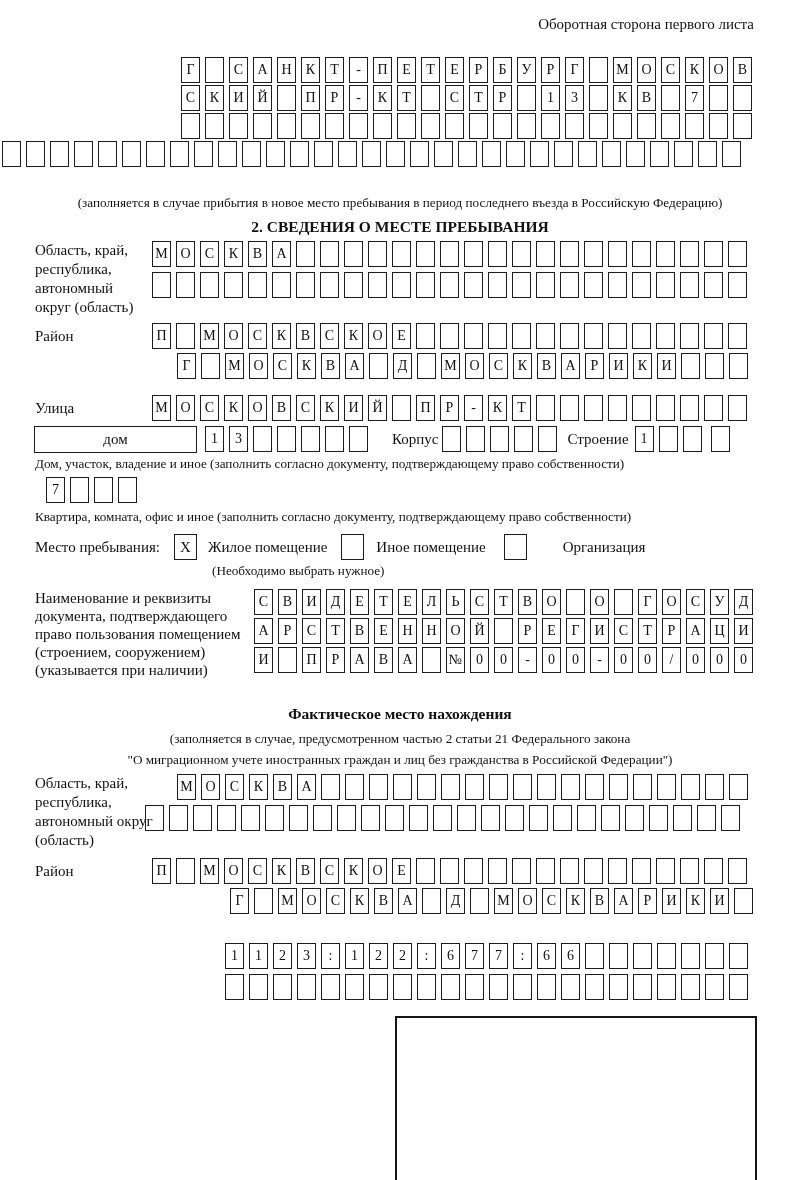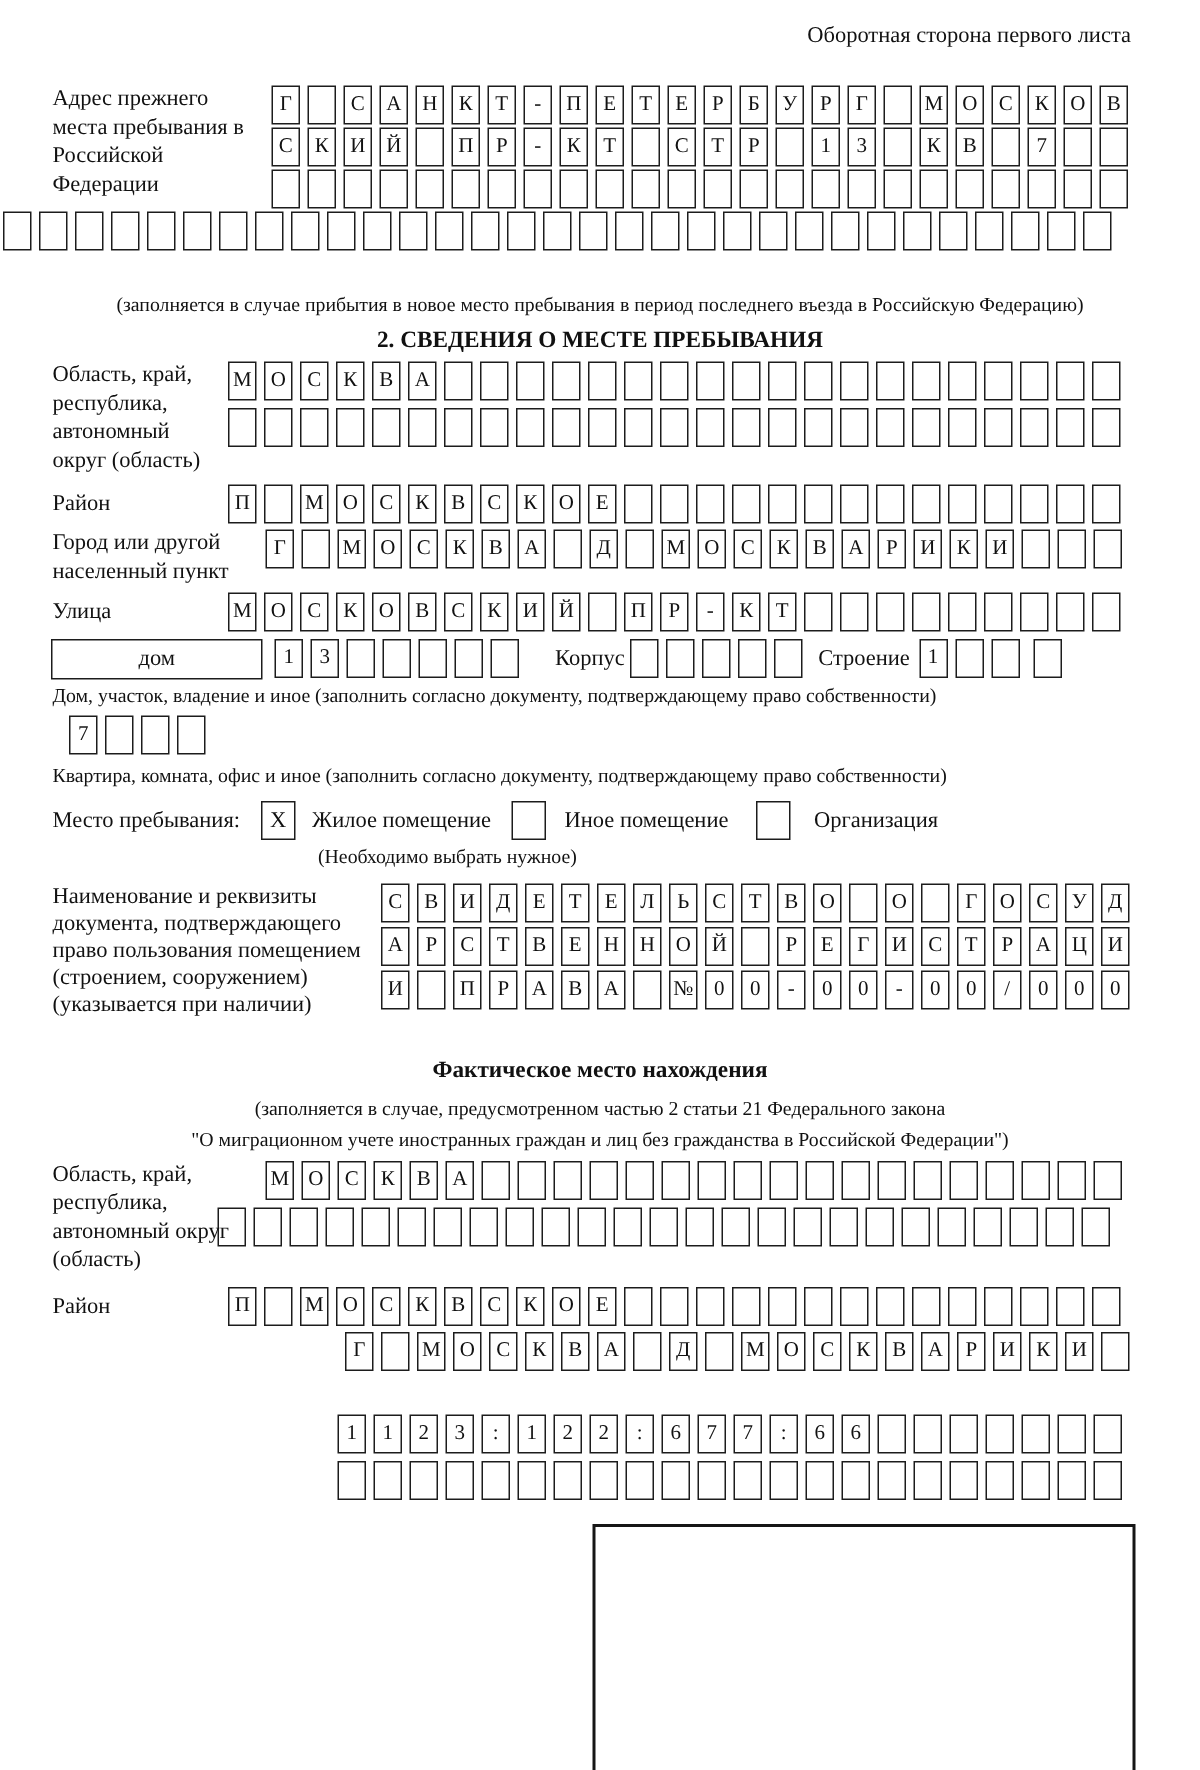--- a/index.html
+++ b/index.html
@@ -37,21 +37,20 @@
     box-sizing:border-box; position:absolute; left:395px; top:0;
     width:362px; height:172px; border:2px solid #161616; background:#fff;
   }
 </style>
 </head>
 <body>
 
 <div class="back-note">Оборотная сторона первого листа</div>
 
 <div class="blk" style="margin-top:24px; min-height:118px;">
-  <div class="lbl" style="width:132px;">Адрес прежнего места пребывания в Российской Федерации</div>
   <div class="rows">
     <div class="cellrow mb2" style="margin-left:181px;">
         <span class="cell">Г</span>
         <span class="cell"></span>
         <span class="cell">С</span>
         <span class="cell">А</span>
         <span class="cell">Н</span>
         <span class="cell">К</span>
         <span class="cell">Т</span>
         <span class="cell">-</span>
@@ -248,21 +247,20 @@
       <span class="cell"></span>
       <span class="cell"></span>
       <span class="cell"></span>
       <span class="cell"></span>
       <span class="cell"></span>
       <span class="cell"></span>
     </div>
 </div>
 
 <div class="blk" style="margin-top:4px; min-height:38px;">
-  <div class="lbl" style="width:140px;">Город или другой населенный пункт</div>
   <div class="cellrow" style="margin-left:177px;">
       <span class="cell">Г</span>
       <span class="cell"></span>
       <span class="cell">М</span>
       <span class="cell">О</span>
       <span class="cell">С</span>
       <span class="cell">К</span>
       <span class="cell">В</span>
       <span class="cell">А</span>
       <span class="cell"></span>
@@ -309,21 +307,21 @@
       <span class="cell"></span>
       <span class="cell"></span>
       <span class="cell"></span>
       <span class="cell"></span>
       <span class="cell"></span>
       <span class="cell"></span>
     </div>
 </div>
 
 <div class="frow" style="margin-top:5px; margin-left:34px;">
-  <div class="widebox" style="width:141px;">дом</div>
+  <div class="widebox" style="width:163px;">дом</div>
   <div class="cellrow" style="margin-left:8px;">
       <span class="cell">1</span>
       <span class="cell">3</span>
       <span class="cell"></span>
       <span class="cell"></span>
       <span class="cell"></span>
       <span class="cell"></span>
       <span class="cell"></span>
     </div>
   <div class="inline-lbl" style="margin-left:24px;">Корпус</div>
@@ -356,21 +354,21 @@
 </div>
 <div class="caption" style="margin:6px 0 0 35px;">Квартира, комната, офис и иное (заполнить согласно документу, подтверждающему право собственности)</div>
 
 <div class="frow" style="margin-top:9px; margin-left:35px;">
   <div class="mesto-lbl">Место пребывания:</div>
   <div class="cb" style="margin-left:14px;">X</div>
   <div class="mesto-lbl" style="margin-left:11px;">Жилое помещение</div>
   <div class="cb" style="margin-left:14px;"></div>
   <div class="mesto-lbl" style="margin-left:12px;">Иное помещение</div>
   <div class="cb" style="margin-left:18px;"></div>
-  <div class="mesto-lbl" style="margin-left:16px;">Организация</div>
+  <div class="mesto-lbl" style="margin-left:36px;">Организация</div>
 </div>
 <div class="caption" style="margin:3px 0 0 212px;">(Необходимо выбрать нужное)</div>
 
 <div class="blk" style="margin-top:10px; min-height:112px;">
   <div class="lbl" style="width:212px; line-height:18px;">Наименование и реквизиты документа, подтверждающего право пользования помещением (строением, сооружением) (указывается при наличии)</div>
   <div class="rows">
     <div class="cellrow" style="margin-left:254px; margin-bottom:3px;">
         <span class="cell">С</span>
         <span class="cell">В</span>
         <span class="cell">И</span>

